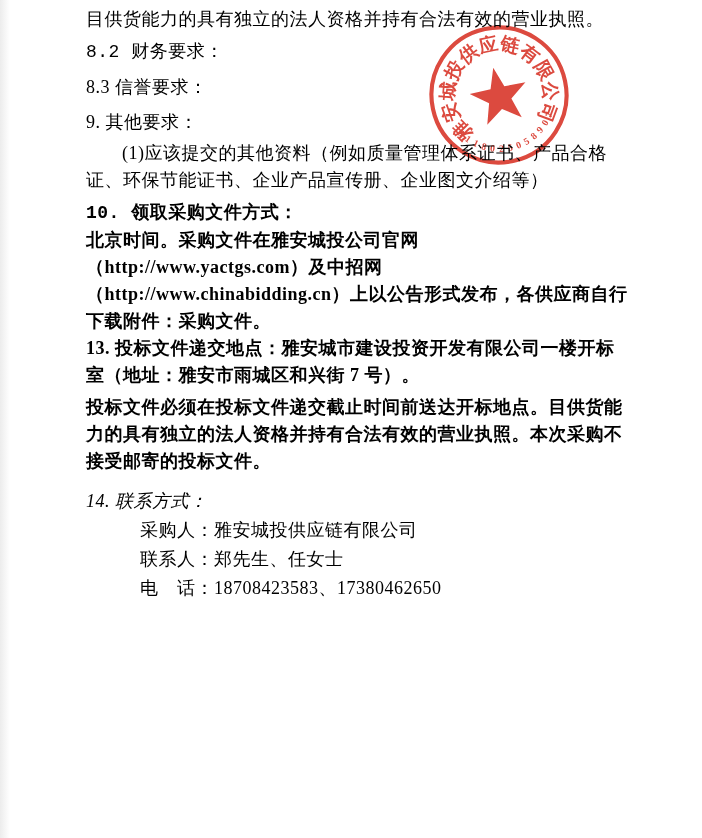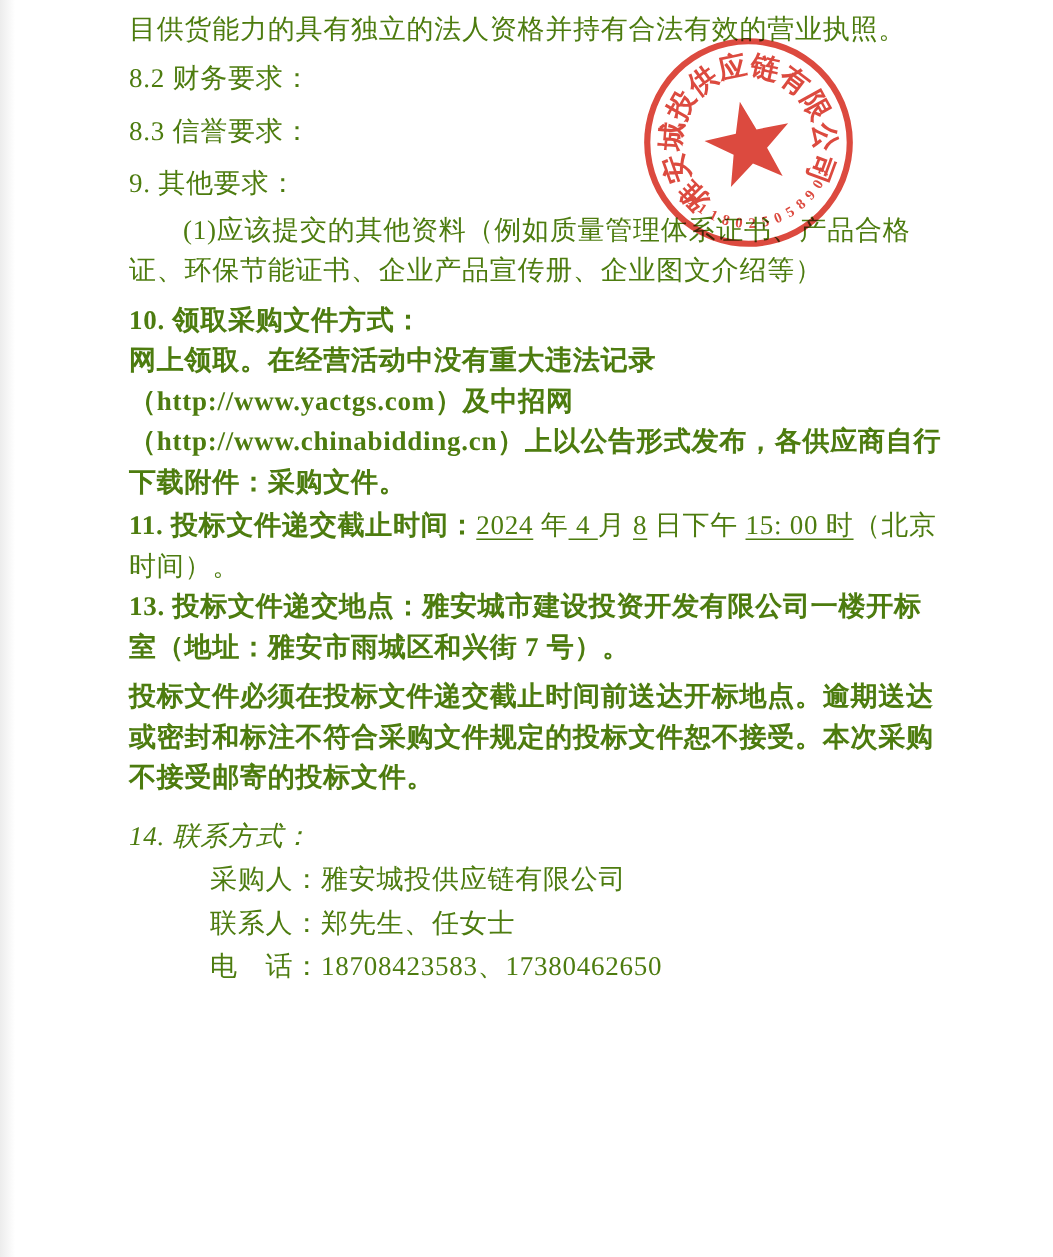--- a/index.html
+++ b/index.html
@@ -3,21 +3,21 @@
 <meta charset="utf-8">
 <style>
   html, body { margin: 0; padding: 0; background: #e8e8e8; }
   .page {
     position: relative;
     width: 702px;
     height: 838px;
     background: #ffffff;
     overflow: hidden;
     font-family: "Liberation Serif", "DejaVu Serif", serif;
-    color: #4d7c0f;
+    color: #000000;
     box-sizing: border-box;
   }
   .page::before {
     content: "";
     position: absolute;
     left: 0; top: 0; bottom: 0;
     width: 10px;
     background: linear-gradient(to right, #ececec, #ffffff);
     pointer-events: none;
   }
@@ -28,21 +28,21 @@
     top: 6px;
     font-size: 18px;
     line-height: 27px;
     letter-spacing: 0.5px;
   }
   .doc p { margin: 0; }
   .ind { text-indent: 2em; }
   .bold { font-weight: 700; }
   .reg { font-weight: 400; }
   .u { text-decoration: underline; text-underline-offset: 3px; }
-  .mt-s  { margin-top: 6px !important; }
+  .mt-s  { margin-top: 6px !important; font-family: Liberation Mono, monospace; }
   .mt-m  { margin-top: 8px !important; }
   .mt-l  { margin-top: 10px !important; }
   .mt-xl { margin-top: 12px !important; font-style: italic; }
   .mt-xs { margin-top: 4px !important; }
   .mt-2  { margin-top: 2px !important; }
   .contact-line { padding-left: 3em; }
   .stamp {
     position: absolute;
     left: 424px;
     top: 20px;
@@ -64,28 +64,27 @@
     <p>目供货能力的具有独立的法人资格并持有合法有效的营业执照。</p>
 
     <p class="mt-s">8.2 财务要求：</p>
 
     <p class="mt-m">8.3 信誉要求：</p>
 
     <p class="mt-m">9. 其他要求：</p>
     <p class="ind mt-xs">(1)应该提交的其他资料（例如质量管理体系证书、产品合格证、环保节能证书、企业产品宣传册、企业图文介绍等）</p>
 
     <p class="bold mt-s">10. 领取采购文件方式：</p>
-    <p class="bold">网上领取。在经营活动中没有重大违法记录（http://www.yactgs.com）及中招网（http://www.chinabidding.cn）上以公告形式发布，各供应商自行下载附件：采购文件。</p>
+    <p class="bold">北京时间。采购文件在雅安城投公司官网（http://www.yactgs.com）及中招网（http://www.chinabidding.cn）上以公告形式发布，各供应商自行下载附件：采购文件。</p>
 
-    <p class="mt-2"><span class="bold">11. 投标文件递交截止时间：</span><span class="u reg">2024</span><span class="reg"> 年</span><span class="u reg"> 4 </span><span class="reg">月 </span><span class="u reg">8</span><span class="reg"> 日下午 </span><span class="u reg">15: 00 时</span><span class="reg">（北京时间）。</span></p>
 
 
     <p class="bold">13. 投标文件递交地点：雅安城市建设投资开发有限公司一楼开标室（地址：雅安市雨城区和兴街 7 号）。</p>
 
-    <p class="bold mt-s">投标文件必须在投标文件递交截止时间前送达开标地点。逾期送达或密封和标注不符合采购文件规定的投标文件恕不接受。本次采购不接受邮寄的投标文件。</p>
+    <p class="bold mt-s">投标文件必须在投标文件递交截止时间前送达开标地点。目供货能力的具有独立的法人资格并持有合法有效的营业执照。本次采购不接受邮寄的投标文件。</p>
 
     <p class="mt-xl">14. 联系方式：</p>
     <p class="contact-line mt-2">采购人：雅安城投供应链有限公司</p>
     <p class="contact-line mt-2">联系人：郑先生、任女士</p>
     <p class="contact-line mt-2">电　话：18708423583、17380462650</p>
 
   </div>
 
   <div class="stamp">
     <svg id="stamp-svg" viewBox="0 0 200 200" xmlns="http://www.w3.org/2000/svg">

